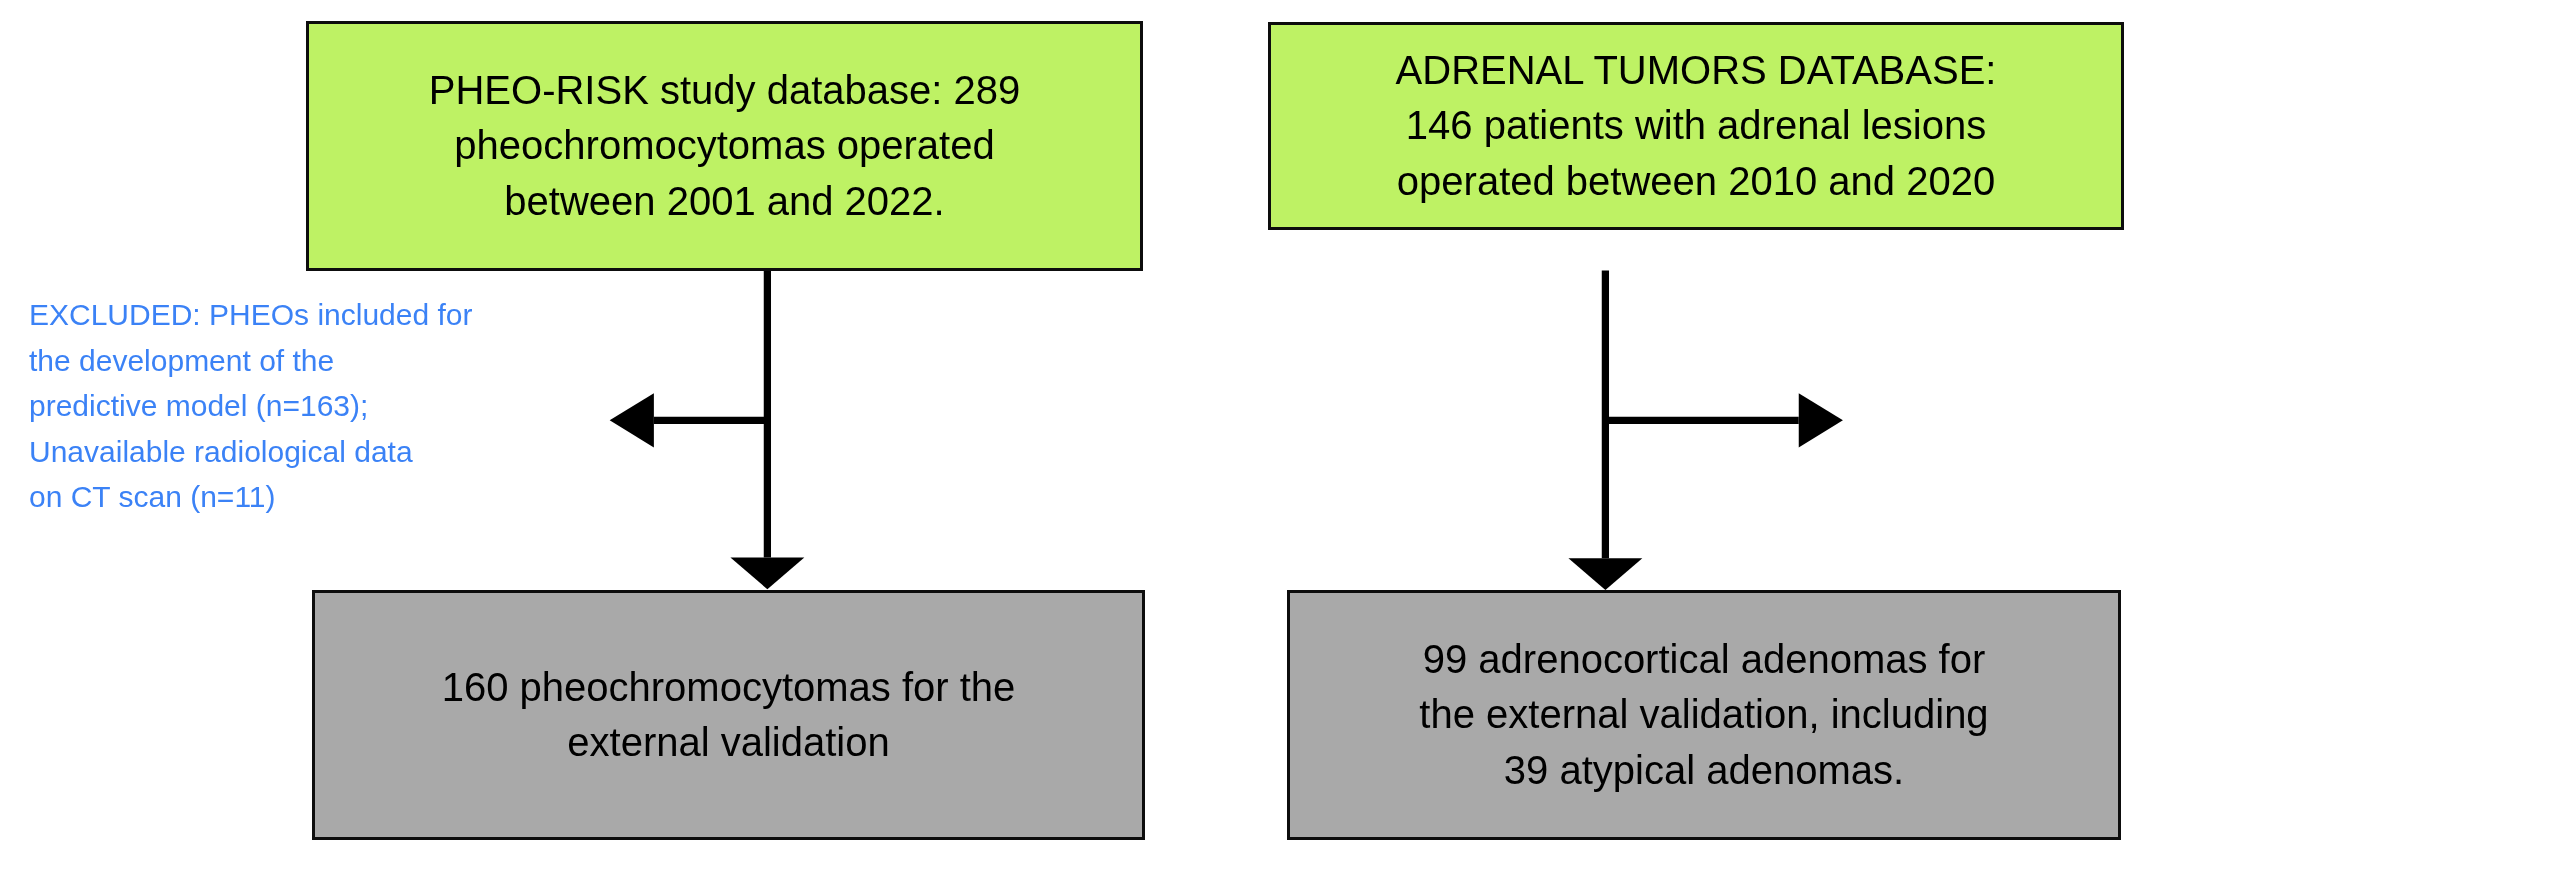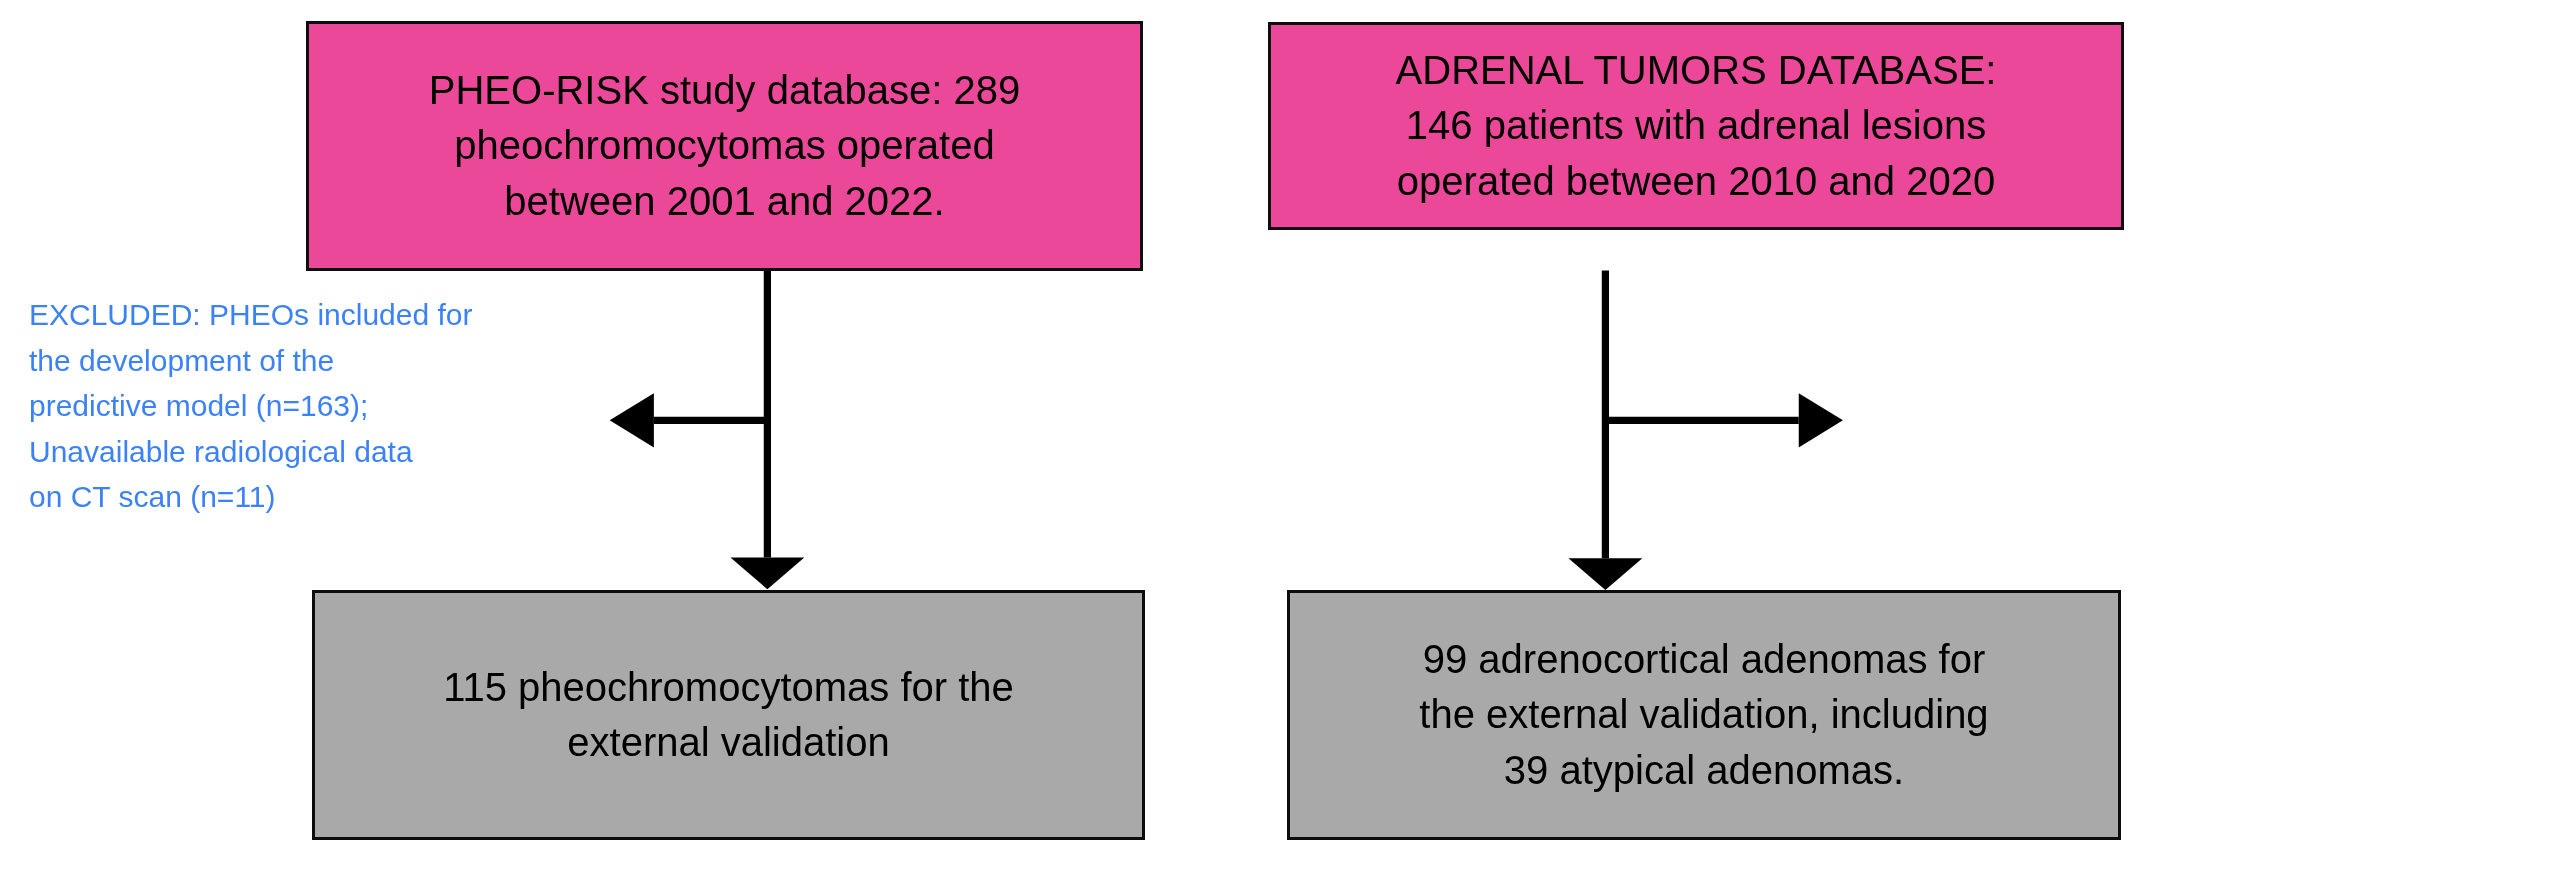--- a/index.html
+++ b/index.html
@@ -27,21 +27,21 @@
     text-align: center;
     color: #000000;
     font-weight: 400;
   }
   .flow-box .box-text {
     display: block;
     width: 100%;
     white-space: pre-line;
   }
   .box-source {
-    background: #ec4899;
+    background: #bef264;
     font-size: 40px;
     line-height: 1.38;
   }
   .box-result {
     background: #A9A9A9;
     font-size: 40px;
     line-height: 1.38;
   }
   .excl-note {
     position: absolute;
@@ -102,21 +102,21 @@
   </div>
 
   <div class="excl-note" style="left:29px; top:292px; width:574px;">EXCLUDED: PHEOs included for
 the development of the
 predictive model (n=163);
 Unavailable radiological data
 on CT scan (n=11)</div>
 
 
   <div class="flow-box box-result" style="left:312px; top:590px; width:833px; height:250px;">
-    <span class="box-text">115 pheochromocytomas for the
+    <span class="box-text">160 pheochromocytomas for the
 external validation</span>
   </div>
 
   <div class="flow-box box-result" style="left:1287px; top:590px; width:834px; height:250px;">
     <span class="box-text">99 adrenocortical adenomas for
 the external validation, including
 39 atypical adenomas.</span>
   </div>
 
 </div>

